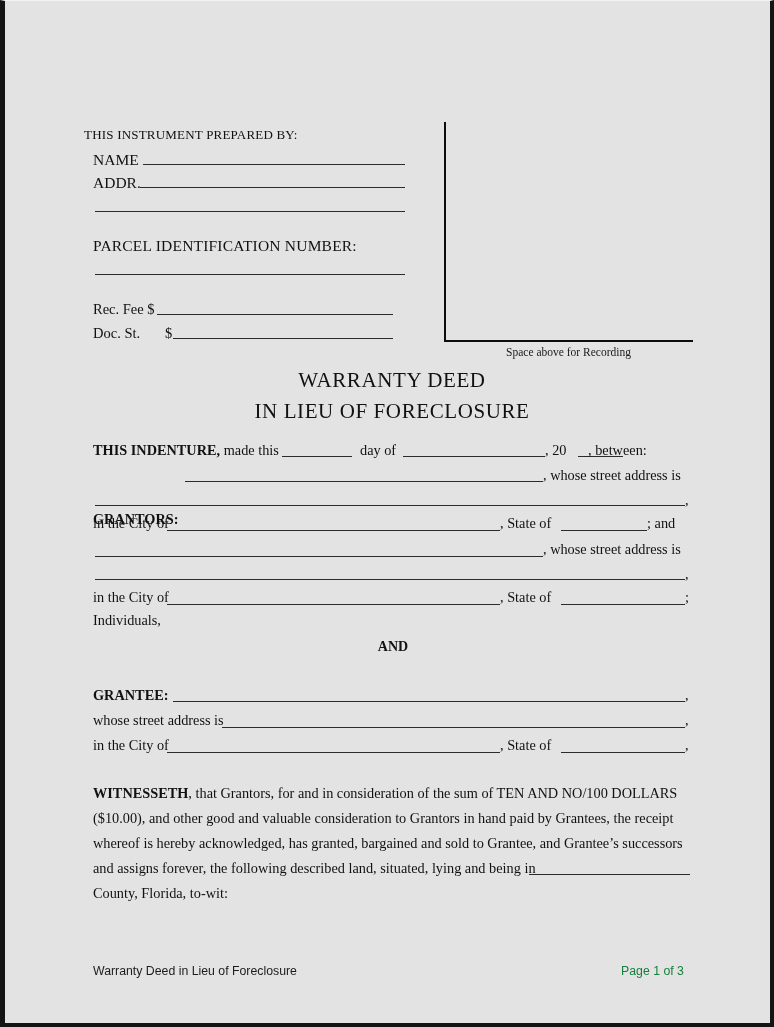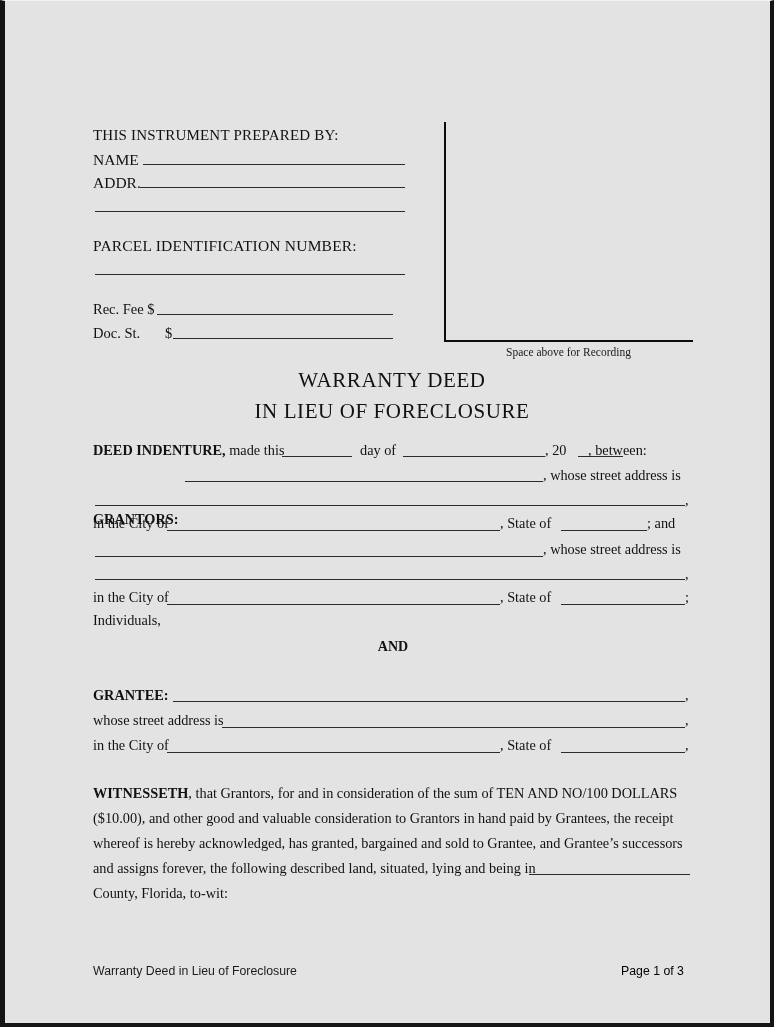--- a/index.html
+++ b/index.html
@@ -30,21 +30,21 @@
   .b { font-weight: bold; }
 
   
   .rule {
     position: absolute;
     height: 0;
     border-bottom: 1.4px solid #2b2b2b;
   }
 
   
-  #prep-title { left: 88px; top: 126px; font-size: 15px; letter-spacing: .2px; }
+  #prep-title { left: 79px; top: 126px; font-size: 13px; letter-spacing: .2px; }
   #prep-name  { left: 88px; top: 150px; font-size: 15.5px; }
   #prep-addr  { left: 88px; top: 173px; font-size: 15.5px; }
 
   #parcel-title { left: 88px; top: 236px; font-size: 15.5px; letter-spacing: .2px; }
 
   #fee-rec { left: 88px; top: 300px; font-size: 14.5px; }
   #fee-doc { left: 88px; top: 324px; font-size: 14.5px; text-align: right; }
   #fee-doc-dollar { left: 160px; top: 324px; font-size: 14.5px; }
 
   
@@ -75,21 +75,21 @@
     position: absolute;
     left: 88px;
     width: 600px;
     font-size: 14.3px;
     line-height: 17px;
     white-space: nowrap;
   }
   .row.center { text-align: center; }
 
   #footer-left  { left: 88px; top: 963px; font-size: 12.3px; color: #1c1c1c; }
-  #footer-right { left: 616px; top: 963px; font-size: 12.3px; color: #000000; }
+  #footer-right { left: 616px; top: 963px; font-size: 12.3px; color: #15803d; }
 </style>
 </head>
 <body>
 
 <div id="page">
 
   <div class="blk ser" id="prep-title">THIS INSTRUMENT PREPARED BY:</div>
 
   <div class="blk ser" id="prep-name">NAME</div>
   <div class="rule" style="left:138px; top:163px; width:262px;"></div>
@@ -111,21 +111,21 @@
 
   <div class="blk" id="rec-box"></div>
   <div class="blk ser" id="rec-caption">Space above for Recording</div>
 
   <div class="blk ser" id="doc-title">
     <span>WARRANTY DEED</span>
     <span class="l2">IN LIEU OF FORECLOSURE</span>
   </div>
 
   <div class="row" style="top:441px;">
-    <span class="b">DEED INDENTURE,</span><span>&nbsp;</span><span>made this</span>
+    <span class="b">THIS INDENTURE,</span><span>&nbsp;</span><span>made this</span>
   </div>
   <div class="rule" style="left:277px; top:455px; width:70px;"></div>
   <div class="blk ser" style="left:355px; top:441px; font-size:14.3px;font-family:Liberation Serif, serif;">day of</div>
   <div class="rule" style="left:398px; top:455px; width:142px;"></div>
   <div class="blk ser" style="left:540px; top:441px; font-size:14.3px;">, 20</div>
   <div class="rule" style="left:573px; top:455px; width:45px;"></div>
   <div class="blk ser" style="left:583px; top:441px; font-size:14.3px;">, between:</div>
 
   <div class="row b" style="top:466px;margin-top:44px;">GRANTORS:</div>
   <div class="rule" style="left:180px; top:480px; width:358px;"></div>

